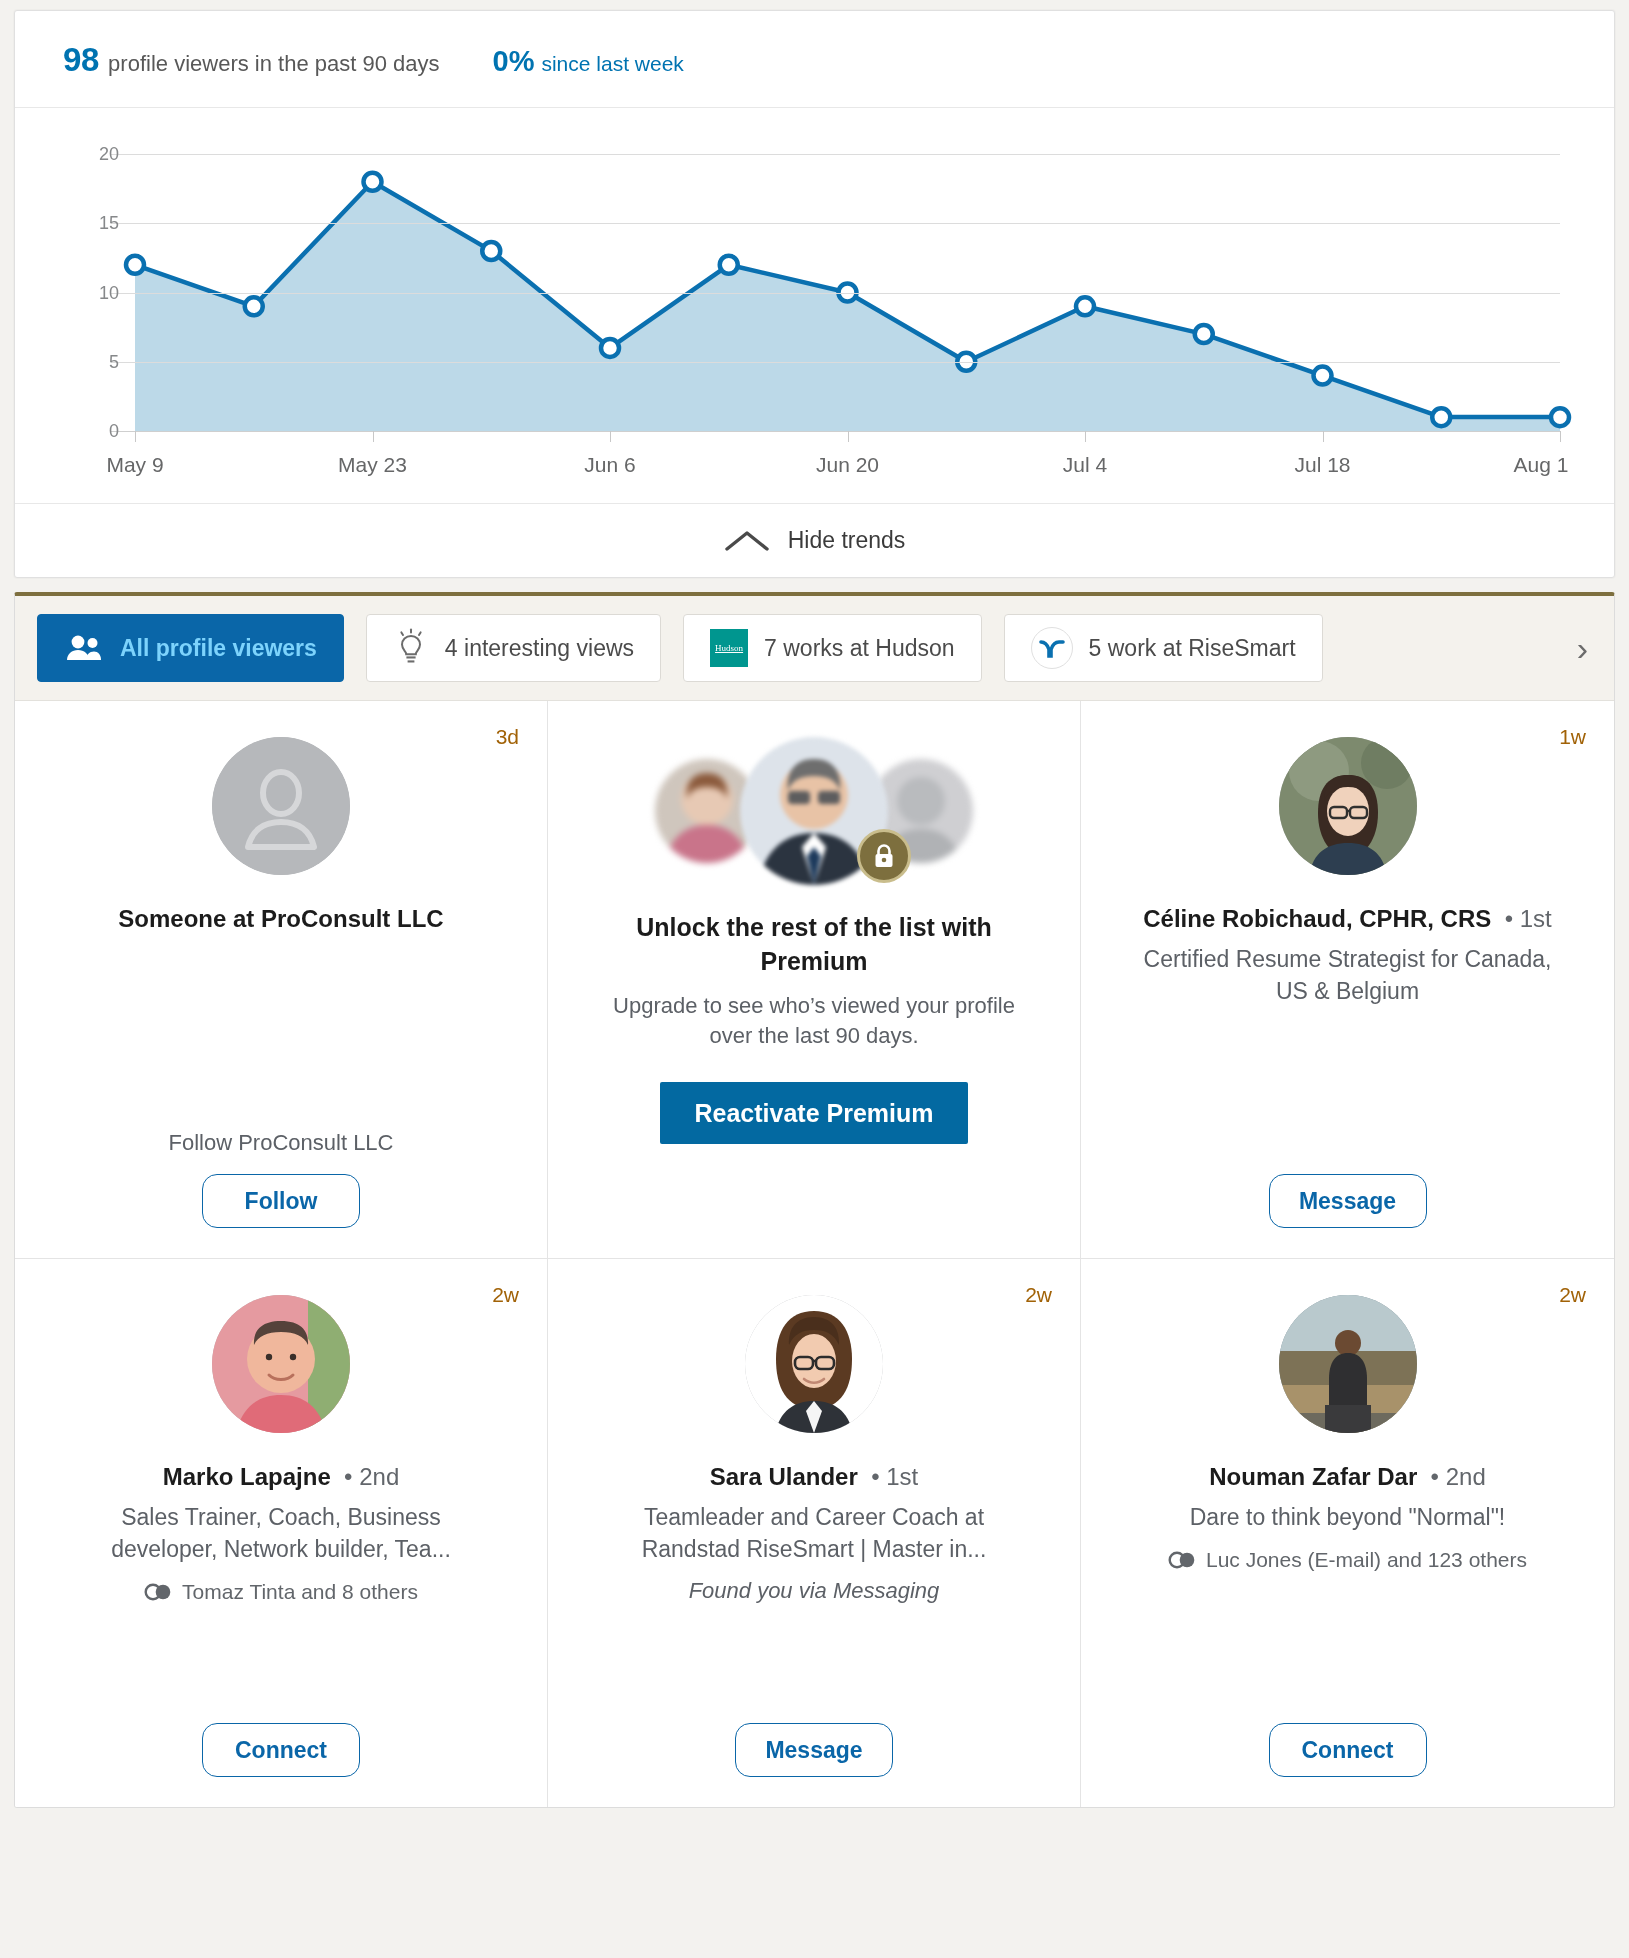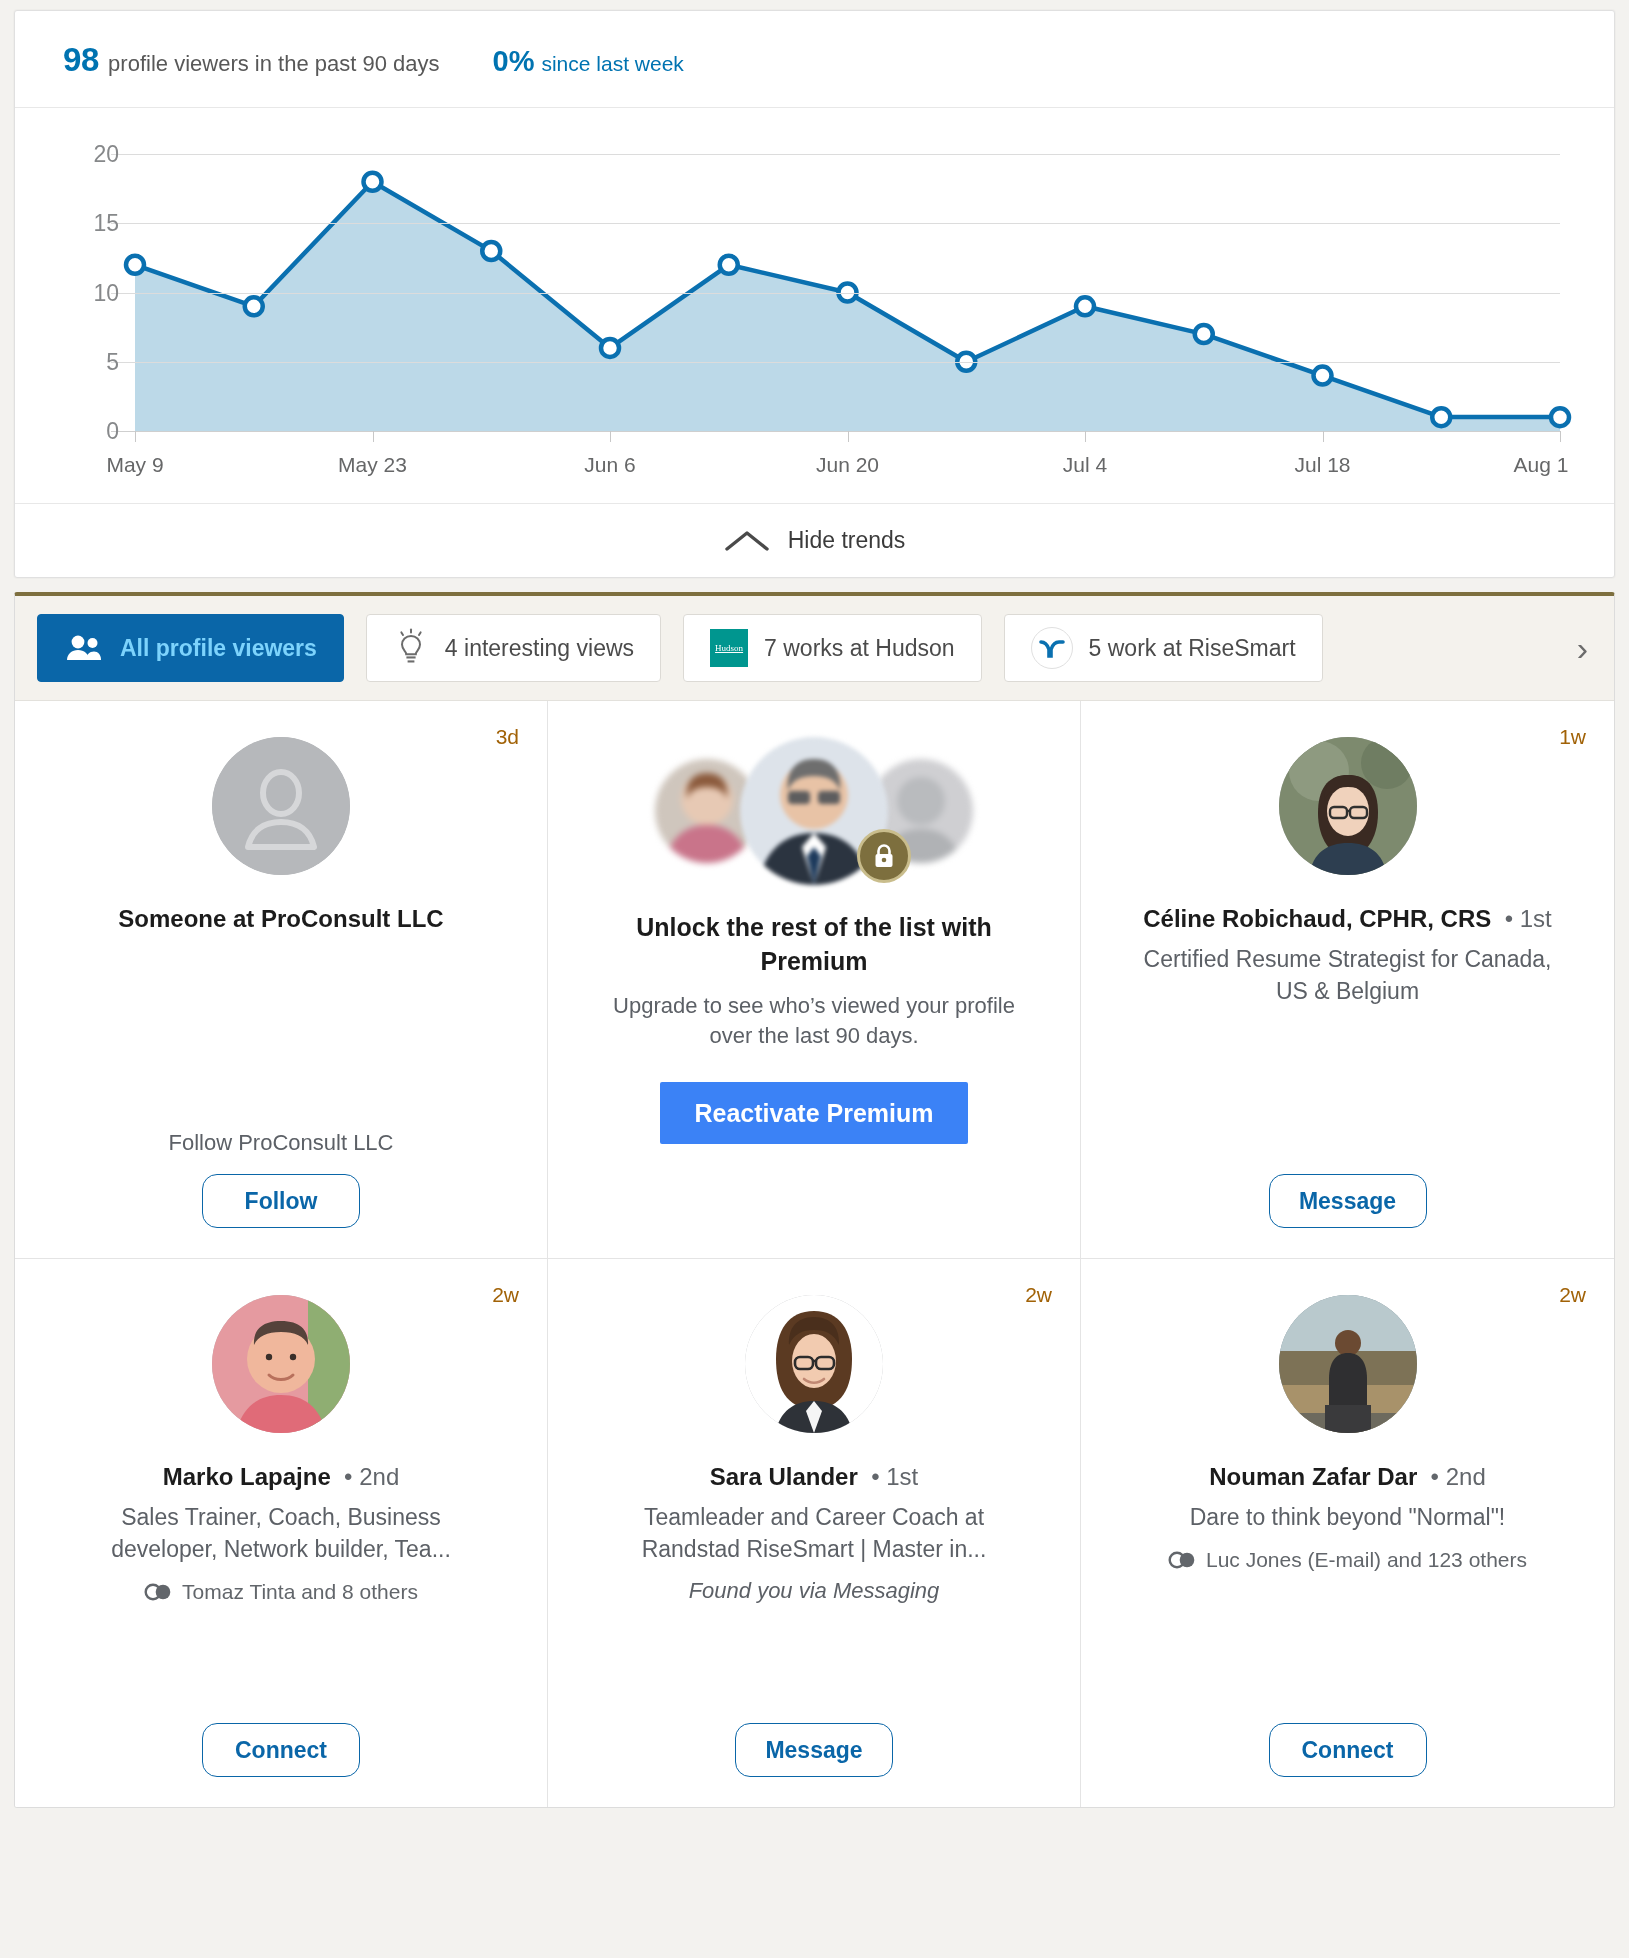--- a/index.html
+++ b/index.html
@@ -52,21 +52,21 @@
     position: relative;
     height: 395px;
     padding: 22px 44px 0 44px;
   }
   .chart-inner { position: relative; width: 100%; height: 100%; }
   .y-label {
     position: absolute;
     right: 100%;
     transform: translateY(-50%);
     padding-right: 16px;
-    font-size: 23px;
+    font-size: 18px;
     color: #86888a;
     white-space: nowrap;
   }
   .plot {
     position: absolute;
     left: 76px; right: 10px; top: 24px; bottom: 72px;
   }
   .gridline {
     position: absolute;
     left: -24px; right: 0;
@@ -249,21 +249,21 @@
     cursor: pointer;
   }
   .btn-bottom { margin-top: auto; }
   .btn-premium {
     margin-top: 30px;
     display: inline-flex;
     align-items: center;
     justify-content: center;
     height: 62px;
     padding: 0 34px;
-    background: #3b82f6;
+    background: #0369a1;
     color: #ffffff;
     font-size: 25px;
     font-weight: 700;
     border: none;
     border-radius: 2px;
     cursor: pointer;
   }
   .premium-title {
     margin-top: 26px;
     font-size: 25px;

